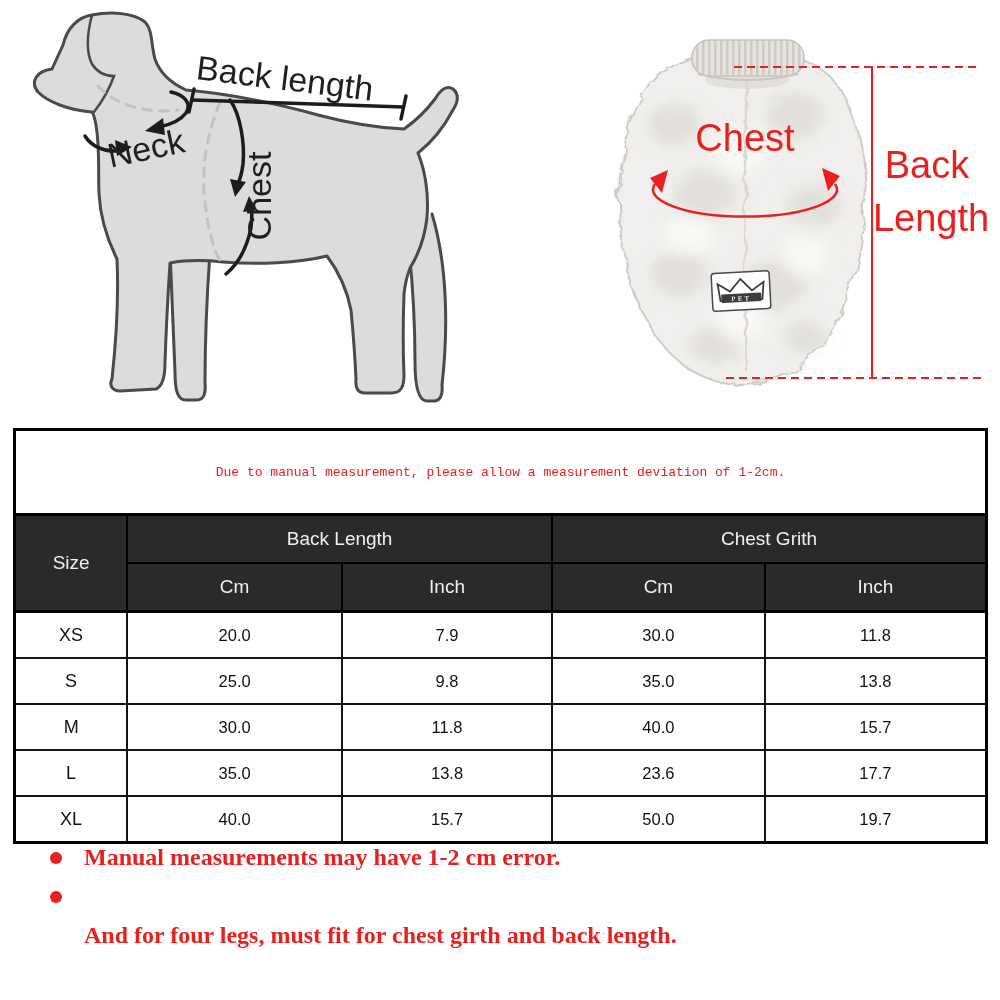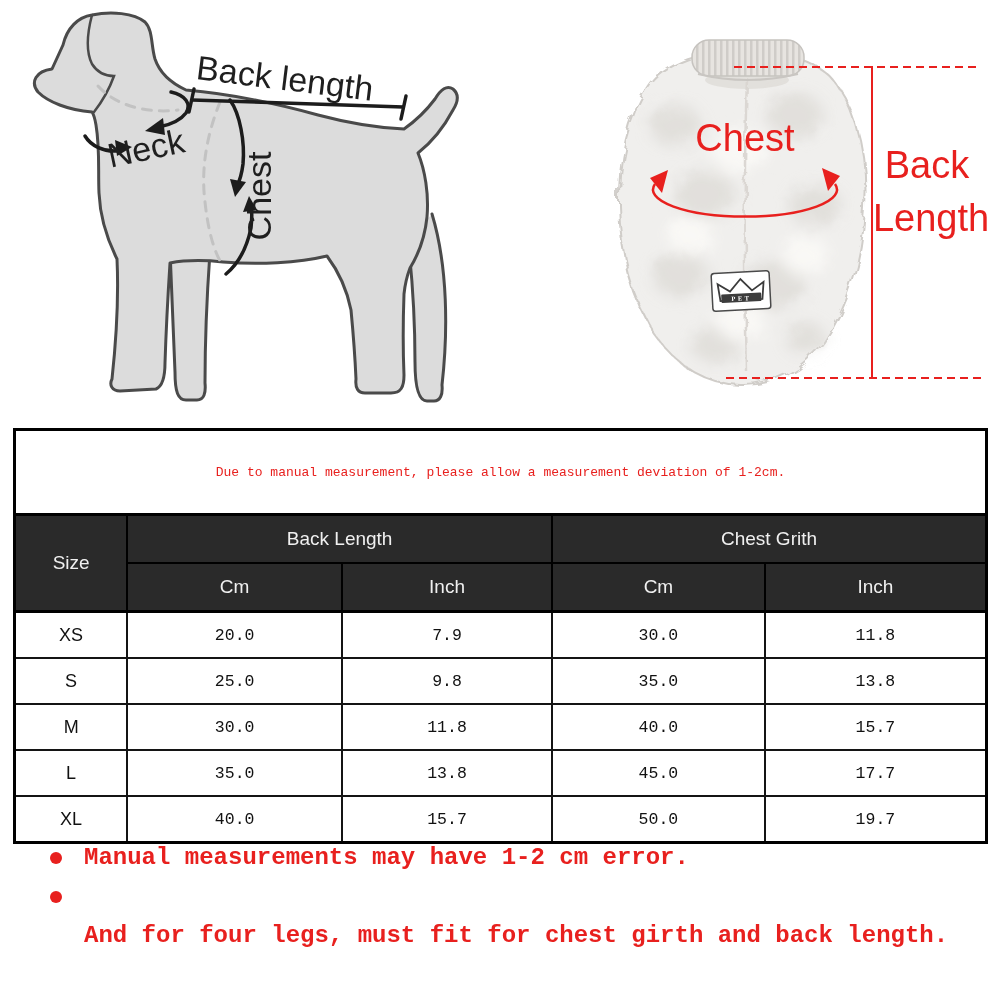--- a/index.html
+++ b/index.html
@@ -27,27 +27,27 @@
   .size-table{position:absolute;left:13px;top:428px;width:975px;border-collapse:collapse;
               table-layout:fixed;border:3px solid #000;}
   .size-table td{text-align:center;vertical-align:middle;padding:0;}
   td.note{height:82px;border-bottom:3px solid #000;color:var(--red,#e8201e);
           font-family:"Liberation Mono",monospace;font-size:13px;}
   td.dk{background:var(--header-bg,#2a2a2a);color:var(--header-text,#f0f0f0);
         border:2px solid #000;font-size:19px;height:46px;}
   tr.body td{border:2px solid var(--table-border,#141414);height:44px;color:#111;}
   tr.first td{border-top:3px solid #000;}
   tr.body td.sz{font-size:18px;}
-  tr.body td.num{font-family:Liberation Mono, monospace;font-size:16.5px;}
+  tr.body td.num{font-family:Liberation Sans, sans-serif;font-size:16.5px;}
 
   .footnotes{position:absolute;left:50px;top:838px;width:930px;}
   .fn-row{display:flex;align-items:center;height:39px;gap:22px;}
   .fn-dot{width:12px;height:12px;border-radius:50%;background:var(--red,#e8201e);flex:0 0 12px;}
   .fn-row.no-dot .fn-dot{visibility:hidden;}
-  .fn-text{font-family:Liberation Mono, monospace;font-weight:bold;font-size:24px;
+  .fn-text{font-family:Liberation Serif, serif;font-weight:bold;font-size:24px;
            color:var(--red,#e8201e);white-space:nowrap;}
 </style>
 </head>
 <body>
 
 <div class="canvas">
 
   <svg class="dog-svg" viewBox="0 0 480 410">
     <path class="dog-shape" d="M 162 248 C 164 298, 166 338, 167 370 C 167 390, 170 398, 178 398 L 189 398 C 196 398, 198 391, 197 381 C 197 338, 199 292, 202 250"></path>
     <path class="dog-shape" d="M 400 238 C 405 282, 407 322, 407 360 C 407 386, 411 399, 419 399 L 426 399 C 432 399, 435 393, 434 383 C 440 330, 440 265, 424 212"></path>
@@ -177,21 +177,21 @@
         <td class="sz">M</td>
         <td class="num">30.0</td>
         <td class="num">11.8</td>
         <td class="num">40.0</td>
         <td class="num">15.7</td>
       </tr>
       <tr class="body">
         <td class="sz">L</td>
         <td class="num">35.0</td>
         <td class="num">13.8</td>
-        <td class="num">45.0</td>
+        <td class="num">23.6</td>
         <td class="num">17.7</td>
       </tr>
       <tr class="body">
         <td class="sz">XL</td>
         <td class="num">40.0</td>
         <td class="num">15.7</td>
         <td class="num">50.0</td>
         <td class="num">19.7</td>
       </tr>
     </tbody>

